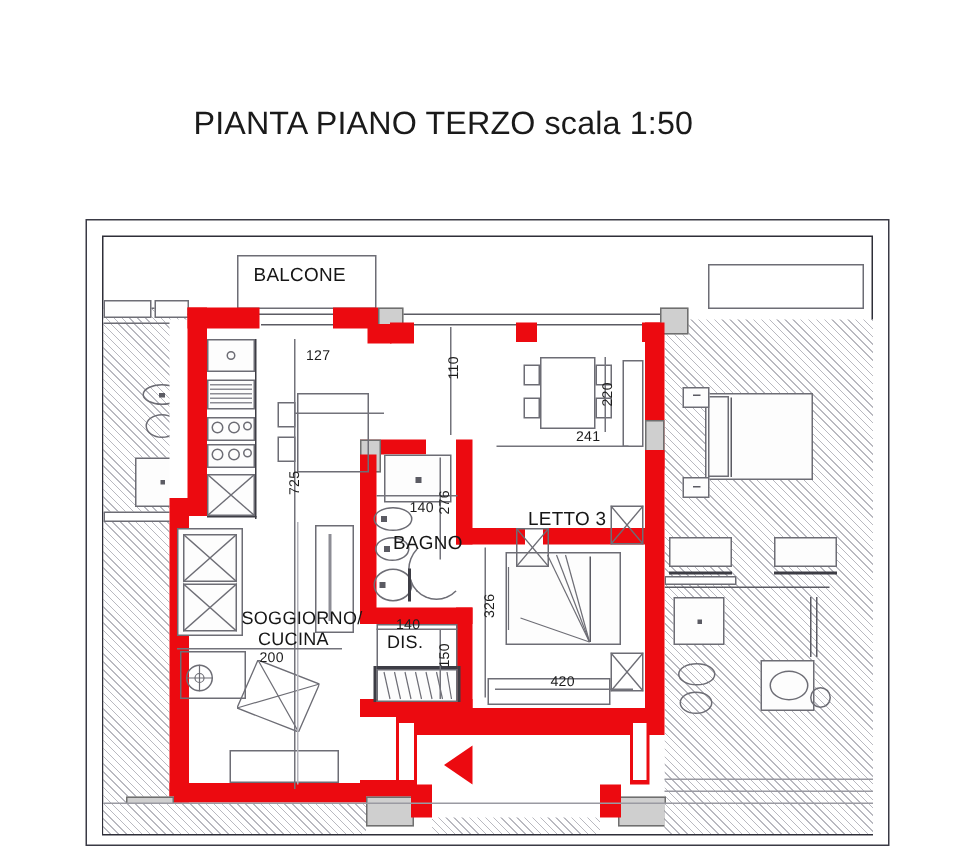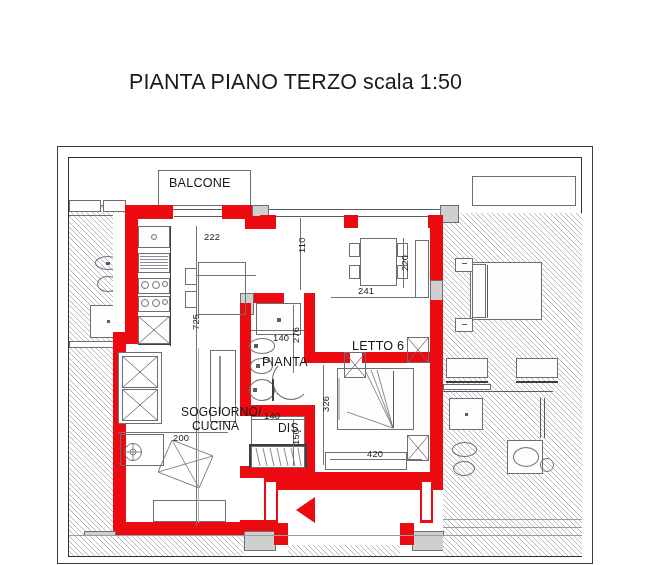--- a/index.html
+++ b/index.html
@@ -23,21 +23,21 @@
   .ln{position:absolute;background:#5b5b63;}         
   .box{position:absolute;border:.9px solid #6d6d75;box-sizing:border-box;background:transparent;}
   .boxf{position:absolute;border:.9px solid #6d6d75;box-sizing:border-box;background:#fdfdfd;}
   .hatch-nb{position:absolute;
      background-image:repeating-linear-gradient(45deg,#ffffff 0 3px,#ffffff 0 3px,#b9b9c0 3px,#b9b9c0 3.7px);}
   .white{position:absolute;background:#fff;}
   .ell{position:absolute;border:.9px solid #6d6d75;border-radius:50%;box-sizing:border-box;}
 
   
   .rlabel{position:absolute;font-size:12.6px;color:#161616;white-space:nowrap;letter-spacing:.2px;}
-  .rlabel.sm{font-size:12px;padding-left:20px;}
+  .rlabel.sm{font-size:12px;}
   .dim{position:absolute;font-size:9.4px;color:#1d1d1d;white-space:nowrap;letter-spacing:.2px;}
   .dimv{position:absolute;font-size:9.4px;color:#1d1d1d;white-space:nowrap;
         transform:rotate(-90deg);transform-origin:left top;letter-spacing:.2px;}
 
   
   .dline-h{position:absolute;height:.8px;background:#73737b;}
   .dline-v{position:absolute;width:.8px;background:#73737b;}
 
   
   .arrow{position:absolute;width:0;height:0;border-top:13px solid transparent;
@@ -278,38 +278,38 @@
   <div class="dline-v" style="left:403px;top:238px;height:50px;"></div>
   <div class="dline-h" style="left:331px;top:297px;width:88px;"></div>
   <div class="dline-h" style="left:251px;top:330px;width:54px;"></div>
   <div class="dline-v" style="left:293px;top:305px;height:68px;"></div>
   <div class="dline-v" style="left:323px;top:365px;height:100px;"></div>
   <div class="dline-h" style="left:251px;top:419px;width:54px;"></div>
   <div class="dline-v" style="left:293px;top:420px;height:46px;"></div>
   <div class="dline-h" style="left:118px;top:432px;width:110px;"></div>
   <div class="dline-h" style="left:330px;top:459px;width:92px;"></div>
 
-  <div class="dim" style="left:204px;top:231px;">222</div>
+  <div class="dim" style="left:204px;top:231px;">127</div>
   <div class="dimv" style="left:296px;top:253px;">110</div>
   <div class="dimv" style="left:399px;top:271px;">220</div>
-  <div class="dim" style="left:358px;top:285px;">241</div>
+  <div class="dim" style="left:384px;top:285px;">241</div>
   <div class="dimv" style="left:190px;top:330px;">725</div>
   <div class="dim" style="left:273px;top:332px;">140</div>
   <div class="dimv" style="left:290px;top:343px;">276</div>
   <div class="dimv" style="left:320px;top:412px;">326</div>
   <div class="dim" style="left:264px;top:410px;">140</div>
   <div class="dimv" style="left:290px;top:445px;">150</div>
   <div class="dim" style="left:173px;top:432px;">200</div>
   <div class="dim" style="left:367px;top:448px;">420</div>
 
   <div class="rlabel sm" style="left:161px;top:405px;">SOGGIORNO/</div>
   <div class="rlabel sm" style="left:172px;top:419px;text-align:right;">CUCINA</div>
-  <div class="rlabel" style="left:262px;top:355px;">PIANTA</div>
+  <div class="rlabel" style="left:262px;top:355px;">BAGNO</div>
   <div class="rlabel sm" style="left:258px;top:421px;">DIS.</div>
-  <div class="rlabel" style="left:352px;top:339px;">LETTO 6</div>
+  <div class="rlabel" style="left:352px;top:339px;">LETTO 3</div>
 
   <div class="arrow" style="left:296px;top:497px;"></div>
 
   <div class="hatch-nb" style="left:69px;top:536px;width:175px;height:20px;"></div>
   <div class="hatch-nb" style="left:443px;top:536px;width:139px;height:20px;"></div>
   <div class="hatch-nb" style="left:288px;top:545px;width:112px;height:11px;"></div>
 
   <div class="ln" style="left:69px;top:535px;width:513px;height:.8px;background:#9a9aa2;"></div>
   <div class="ln" style="left:443px;top:519px;width:139px;height:.8px;background:#9a9aa2;"></div>
   <div class="ln" style="left:443px;top:527px;width:139px;height:.8px;background:#9a9aa2;"></div>

